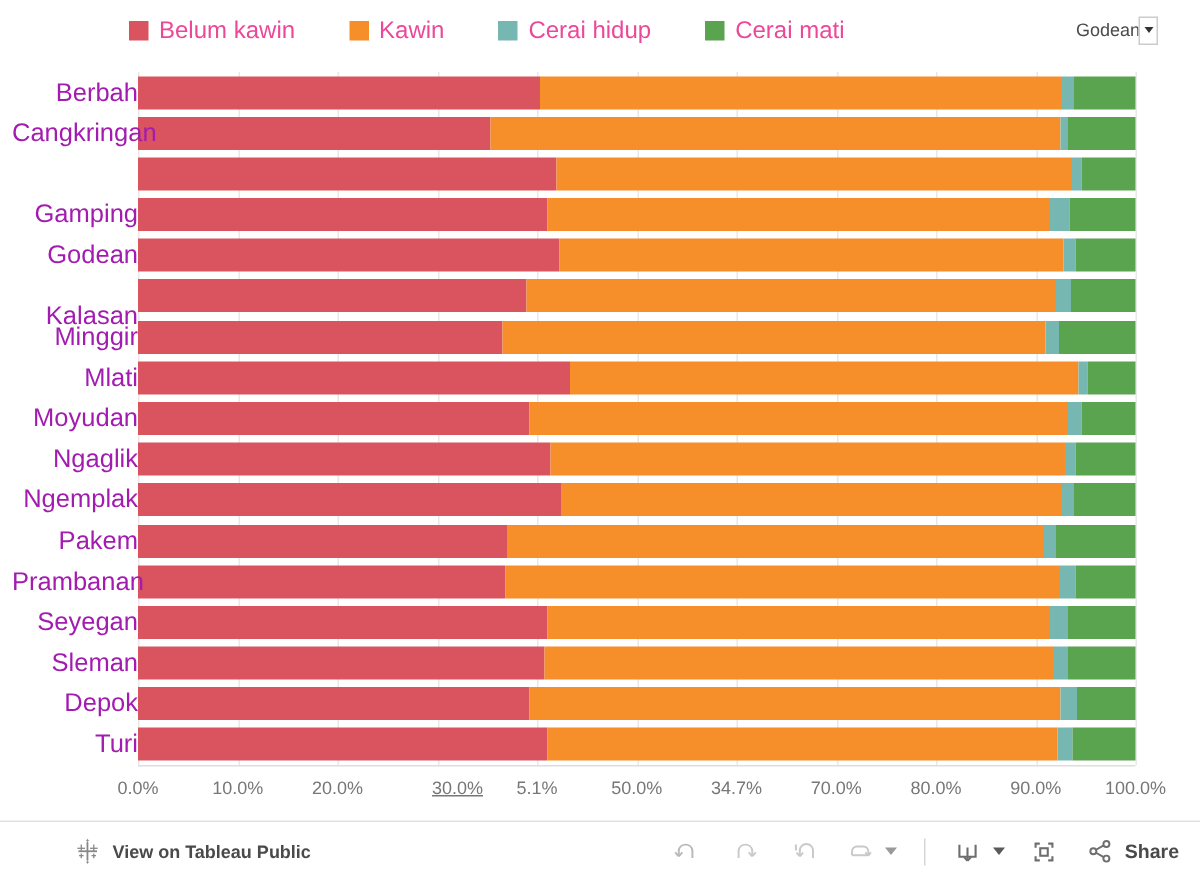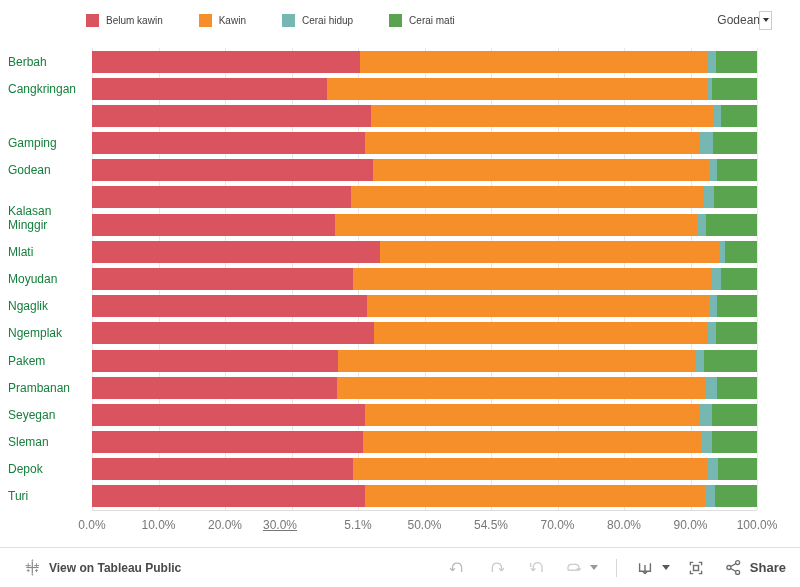--- a/index.html
+++ b/index.html
@@ -41,22 +41,22 @@
     margin-right: 36px;
     white-space: nowrap;
   }
   .legend-swatch {
     width: 13px;
     height: 13px;
     margin-right: 7px;
     flex: none;
   }
   .legend-label {
-    font-size: 10px;
-    color: #404040;
+    font-size: 16px;
+    color: #ec4899;
     line-height: 13px;
   }
 
   
   #siklus-control {
     position: absolute;
     right: 28px;
     top: 9px;
     display: flex;
     align-items: center;
@@ -124,22 +124,23 @@
   }
   .seg {
     position: absolute;
     top: 0;
     height: 22px;
   }
   .row-label {
     position: absolute;
     right: 0;
     width: 84px;
-    font-size: 12px;
-    color: #15803d;
+    text-align: right;
+    font-size: 17px;
+    color: #a21caf;
     line-height: 22px;
     white-space: nowrap;
   }
   .row-label-wrap {
     position: absolute;
     left: 0;
     width: 92px;
     height: 22px;
   }
   .tick-label {
@@ -159,21 +160,21 @@
     bottom: 0;
     width: 800px;
     height: 39px;
     border-top: 1px solid #e0e0e0;
     background: #ffffff;
     display: flex;
     align-items: center;
   }
   #tableau-public-link {
     position: absolute;
-    left: 24px;
+    left: 50px;
     display: flex;
     align-items: center;
     cursor: pointer;
   }
   #tableau-public-link .tp-text {
     font-size: 12px;
     font-weight: bold;
     color: #4a4a4a;
     margin-left: 8px;
     white-space: nowrap;
@@ -419,24 +420,24 @@
     </div>
     <div class="row-label-wrap" style="top: 418.235px;">
       <div class="row-label">Depok</div>
     </div>
     <div class="row-label-wrap" style="top: 445.412px;">
       <div class="row-label">Turi</div>
     </div>
     <div class="tick-label" style="left: 92px;">0.0%</div>
     <div class="tick-label" style="left: 158.5px;">10.0%</div>
     <div class="tick-label" style="left: 225px;">20.0%</div>
-    <div class="tick-label" style="left: 280px; text-decoration: underline;">30.0%</div>
+    <div class="tick-label" style="left: 305px; text-decoration: underline;">30.0%</div>
     <div class="tick-label" style="left: 358px;">5.1%</div>
     <div class="tick-label" style="left: 424.5px;">50.0%</div>
-    <div class="tick-label" style="left: 491px;">54.5%</div>
+    <div class="tick-label" style="left: 491px;">34.7%</div>
     <div class="tick-label" style="left: 557.5px;">70.0%</div>
     <div class="tick-label" style="left: 624px;">80.0%</div>
     <div class="tick-label" style="left: 690.5px;">90.0%</div>
     <div class="tick-label" style="left: 757px;">100.0%</div>
   </div>
 
 <div id="toolbar">
 
   <div id="tableau-public-link">
     <span>

